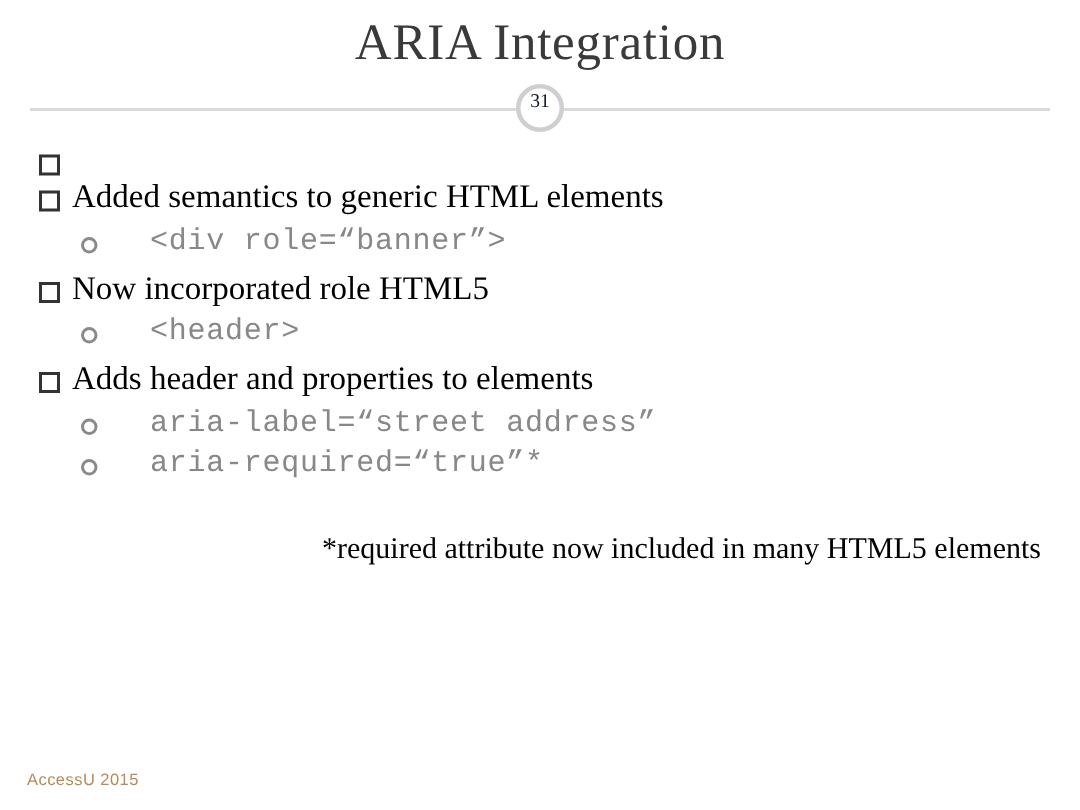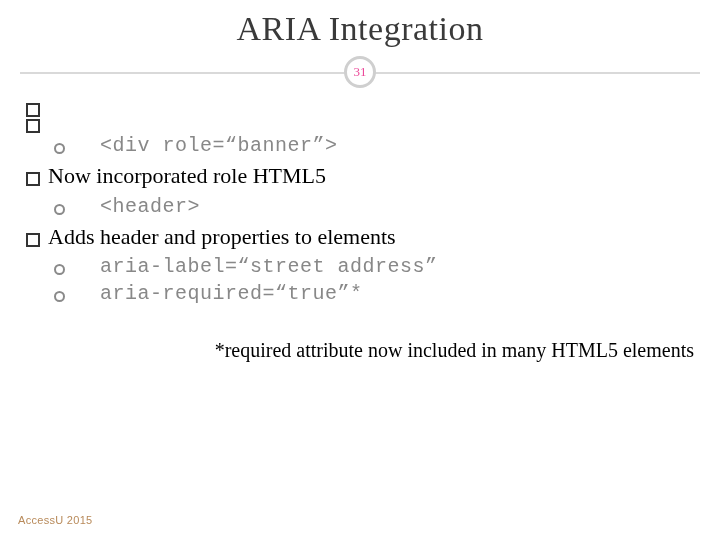--- a/index.html
+++ b/index.html
@@ -5,22 +5,22 @@
   * { margin: 0; padding: 0; box-sizing: border-box; }
   html, body { width: 720px; height: 540px; font-family: Georgia, 'Times New Roman', serif; background: #fff; color: #000; }
   .slide { width: 720px; height: 540px; position: relative; padding: 0; }
   .title-block { padding: 10px 40px 0 40px; text-align: center; }
   .title { font-size: 34px; font-weight: normal; color: #3a3a3a; letter-spacing: 0.5px; }
   .divider-wrap { position: relative; height: 40px; margin-top: 6px; }
   .hr-line { position: absolute; top: 18px; left: 20px; right: 20px; height: 2px; background: #d9d9d9; }
   .page-badge {
     position: absolute; top: 2px; left: 50%; transform: translateX(-50%);
     width: 32px; height: 32px; border-radius: 50%; background: #fff;
-    border: 3px solid #cfcfcf; display: flex; align-items: center; justify-content: center;
-    font-size: 13px; color: #ec4899; font-family: Georgia, serif;
+    border: 3px solid #cfcfcf; display: flex; justify-content: center;
+    font-size: 13px; color: #0f172a; font-family: Georgia, serif;
   }
   .body { padding: 4px 26px 0 26px; }
   .bullet-row { display: flex; align-items: baseline; margin: 2px 0 2px 0; }
   .box-bullet {
     display: inline-block; width: 14px; height: 14px; border: 2px solid #333;
     background: #fff; margin-right: 8px; flex: 0 0 auto; position: relative; top: 3px;
   }
   .bullet-text { font-size: 22px; line-height: 1.35; }
   .sub-row { display: flex; align-items: baseline; margin: 4px 0 4px 28px; gap: 25px; }
   .circle-bullet {
@@ -48,20 +48,21 @@
   </div>
 
   <div class="body">
 
     <div class="bullet-row">
       <span class="box-bullet"></span>
     </div>
 
     <div class="bullet-row">
       <span class="box-bullet"></span>
+      <span class="bullet-text">Added semantics to generic HTML elements</span>
     </div>
     <div class="sub-row">
       <span class="circle-bullet"></span>
       <span class="code-text">&lt;div role=“banner”&gt;</span>
     </div>
 
     <div class="bullet-row">
       <span class="box-bullet"></span>
       <span class="bullet-text">Now incorporated role HTML5</span>
     </div>

